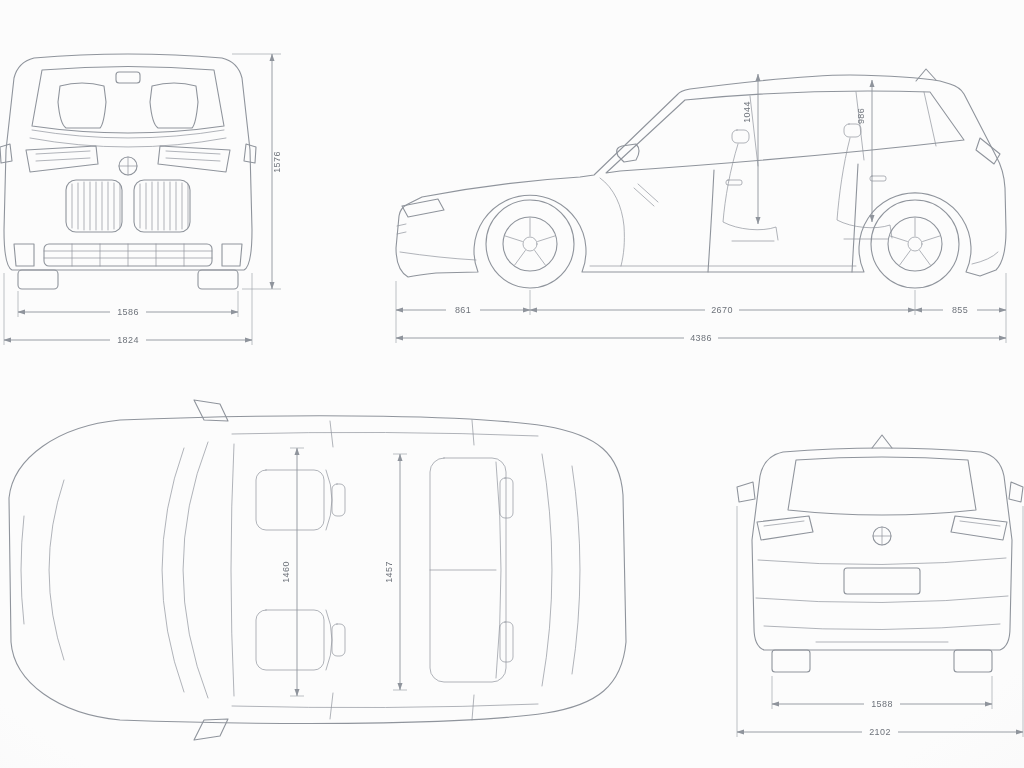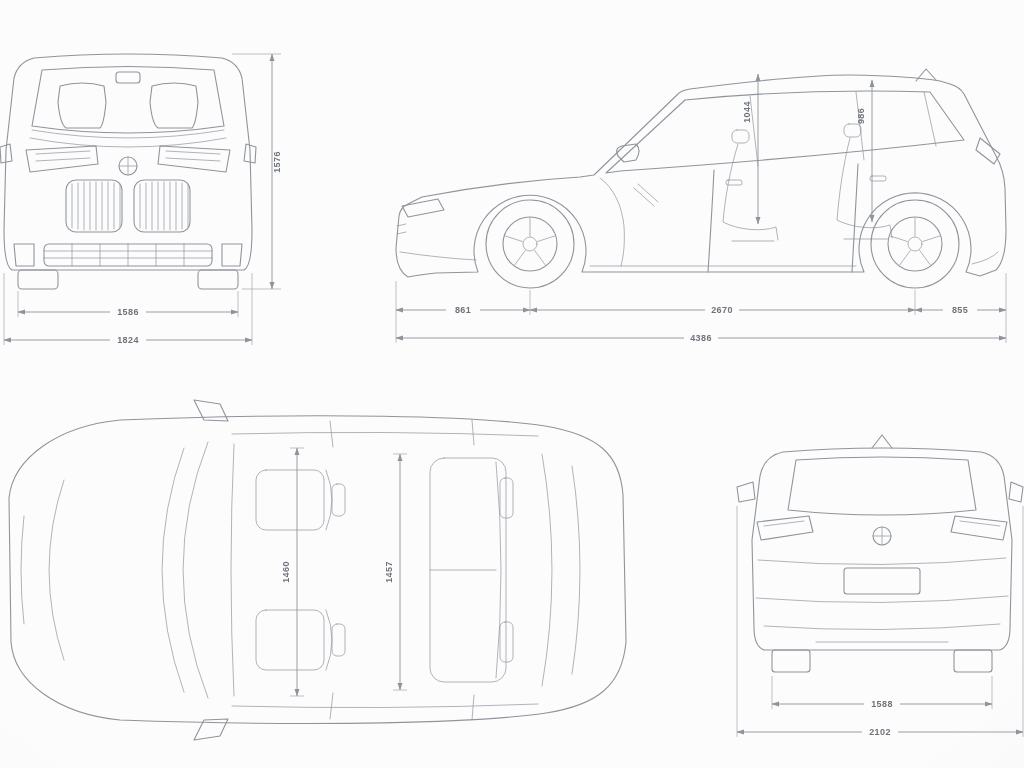--- a/index.html
+++ b/index.html
@@ -1,20 +1,19 @@
 <!DOCTYPE html>
 <html><head>
 <meta charset="utf-8">
 <style>
   html,body{margin:0;padding:0;background:#e9eaec;}
   .canvas{
     position:relative;width:1024px;height:768px;overflow:hidden;
     background:radial-gradient(120% 130% at 48% 42%, #fcfcfc 55%, #f3f3f4 85%, #ecedef 100%);
     font-family:"Liberation Sans",sans-serif;
-    font-weight:bold;
   }
   svg{display:block}
   .car{fill:none;stroke:#8f949c;stroke-width:1.1;stroke-linejoin:round;stroke-linecap:round}
   .thin{stroke-width:0.7}
   .dim{fill:none;stroke:#8f949c;stroke-width:0.9}
   .ext{fill:none;stroke:#a2a7ae;stroke-width:0.7}
   .dim-label{fill:#6e737b;font-family:"Liberation Sans",sans-serif;font-size:9px;letter-spacing:0.4px}
 </style>
 </head>
 <body>

